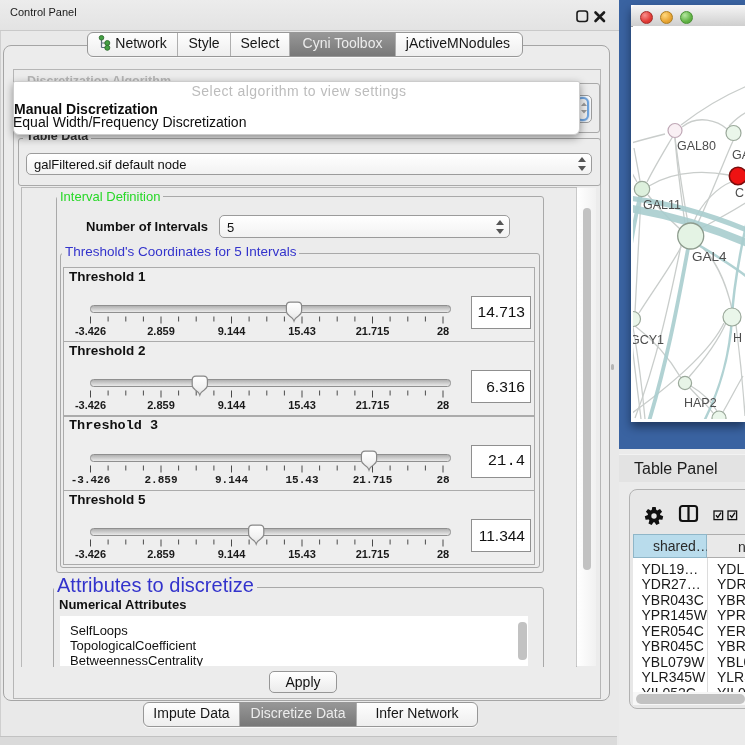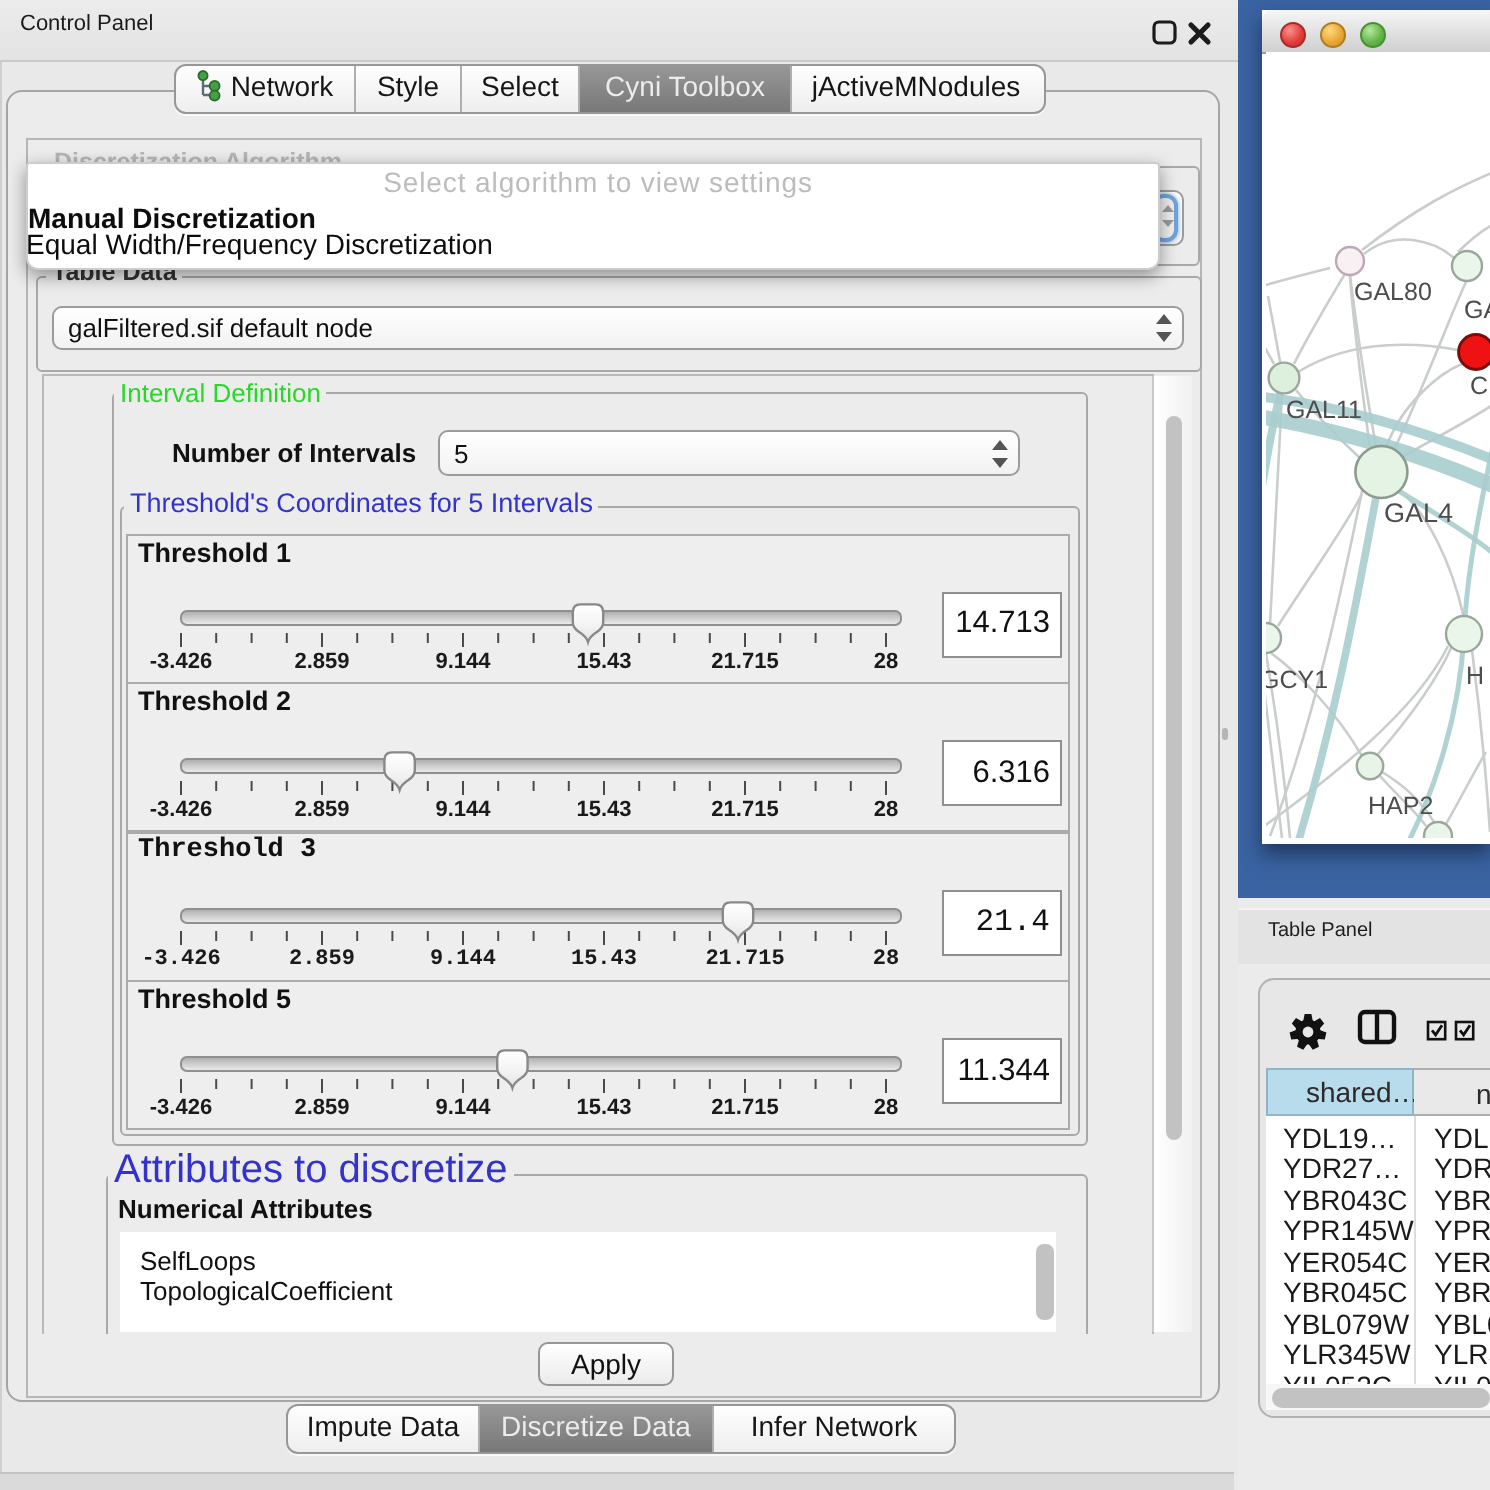--- a/index.html
+++ b/index.html
@@ -318,20 +318,21 @@
       <span>11.344</span>
     </div>
 </div>
 
 <div class="abs group" style="left:53px;top:587px;width:489px;height:100px;"></div>
 <div class="abs gtitle" style="left:54px;top:578.5px;font-size:20px;color:#3333cc;">Attributes to discretize</div>
 <div class="abs" style="left:59px;top:596.5px;font-size:13px;font-weight:bold;color:#111;">Numerical Attributes</div>
 <div class="abs" id="numlist">
   <div>SelfLoops</div>
   <div>TopologicalCoefficient</div>
+  <div>BetweennessCentrality</div>
 </div>
 <div class="abs sbthumb" style="left:518px;top:622px;width:9px;height:38px;"></div>
 
 <div class="abs" style="left:14px;top:667px;width:584px;height:30px;background:#ececec;"></div>
 
 <div class="abs sbtrack" style="left:576px;top:188px;width:19px;height:478px;border-left:1px solid #c9c9c9;"></div>
 <div class="abs sbthumb" style="left:583px;top:208px;width:8px;height:362px;"></div>
 
 <div class="abs" style="left:269px;top:671px;width:66px;height:20px;background:linear-gradient(#ffffff,#ebebeb);
      border:1px solid #969696;border-radius:5px;text-align:center;line-height:20px;font-size:14px;color:#111;">Apply</div>
@@ -408,21 +409,21 @@
 <text x="99" y="133" font-size="12.5" fill="#4d4d4d">GA</text>
 <text x="102" y="171" font-size="12.5" fill="#4d4d4d">C</text>
 <text x="10" y="183" font-size="12.5" fill="#4d4d4d">GAL11</text>
 <text x="59" y="235" font-size="13.5" fill="#4d4d4d">GAL4</text>
 <text x="-3" y="318" font-size="12.5" fill="#4d4d4d">GCY1</text>
 <text x="100" y="316" font-size="12.5" fill="#4d4d4d">H</text>
 <text x="51" y="381" font-size="12.5" fill="#4d4d4d">HAP2</text>
 </svg>
 
 <div class="abs" id="tablebar"></div>
-<div class="abs" style="left:634px;top:460px;font-size:10px;color:#1d1d1d;">Table Panel</div>
+<div class="abs" style="left:634px;top:460px;font-size:16px;color:#1d1d1d;">Table Panel</div>
 <div class="abs" style="left:619px;top:482px;width:126px;height:263px;background:#ebebeb;"></div>
 <div class="abs" id="tablepanel"></div>
 <svg class="abs" style="left:641px;top:503px" width="100" height="22" viewBox="0 0 100 22">
 <path d="M 10.7 7.1 L 11.3 4.0 L 14.7 4.0 L 15.3 7.1 L 16.2 7.6 L 19.0 6.0 L 21.1 8.7 L 19.0 11.1 L 19.2 12.1 L 22.2 13.3 L 21.4 16.7 L 18.2 16.5 L 17.6 17.3 L 18.5 20.4 L 15.4 21.9 L 13.5 19.3 L 12.5 19.3 L 10.6 21.9 L 7.5 20.4 L 8.4 17.3 L 7.8 16.5 L 4.6 16.7 L 3.8 13.3 L 6.8 12.1 L 7.0 11.1 L 4.9 8.7 L 7.0 6.0 L 9.8 7.6 Z" fill="#111"></path>
     <circle cx="13" cy="13" r="6" fill="#111"></circle>
     <circle cx="13" cy="13" r="2.7" fill="#e7e7e7"></circle>
 <rect x="39" y="3" width="17" height="15" rx="2.5" fill="none" stroke="#111" stroke-width="2.2"></rect>
 <line x1="47.5" y1="3" x2="47.5" y2="18" stroke="#111" stroke-width="2.2"></line>
 <rect x="73" y="8" width="8.6" height="8.6" fill="none" stroke="#111" stroke-width="1.3"></rect>
 <path d="M 75 12.2 L 76.8 14.4 L 80 9.6" fill="none" stroke="#111" stroke-width="1.4"></path>

